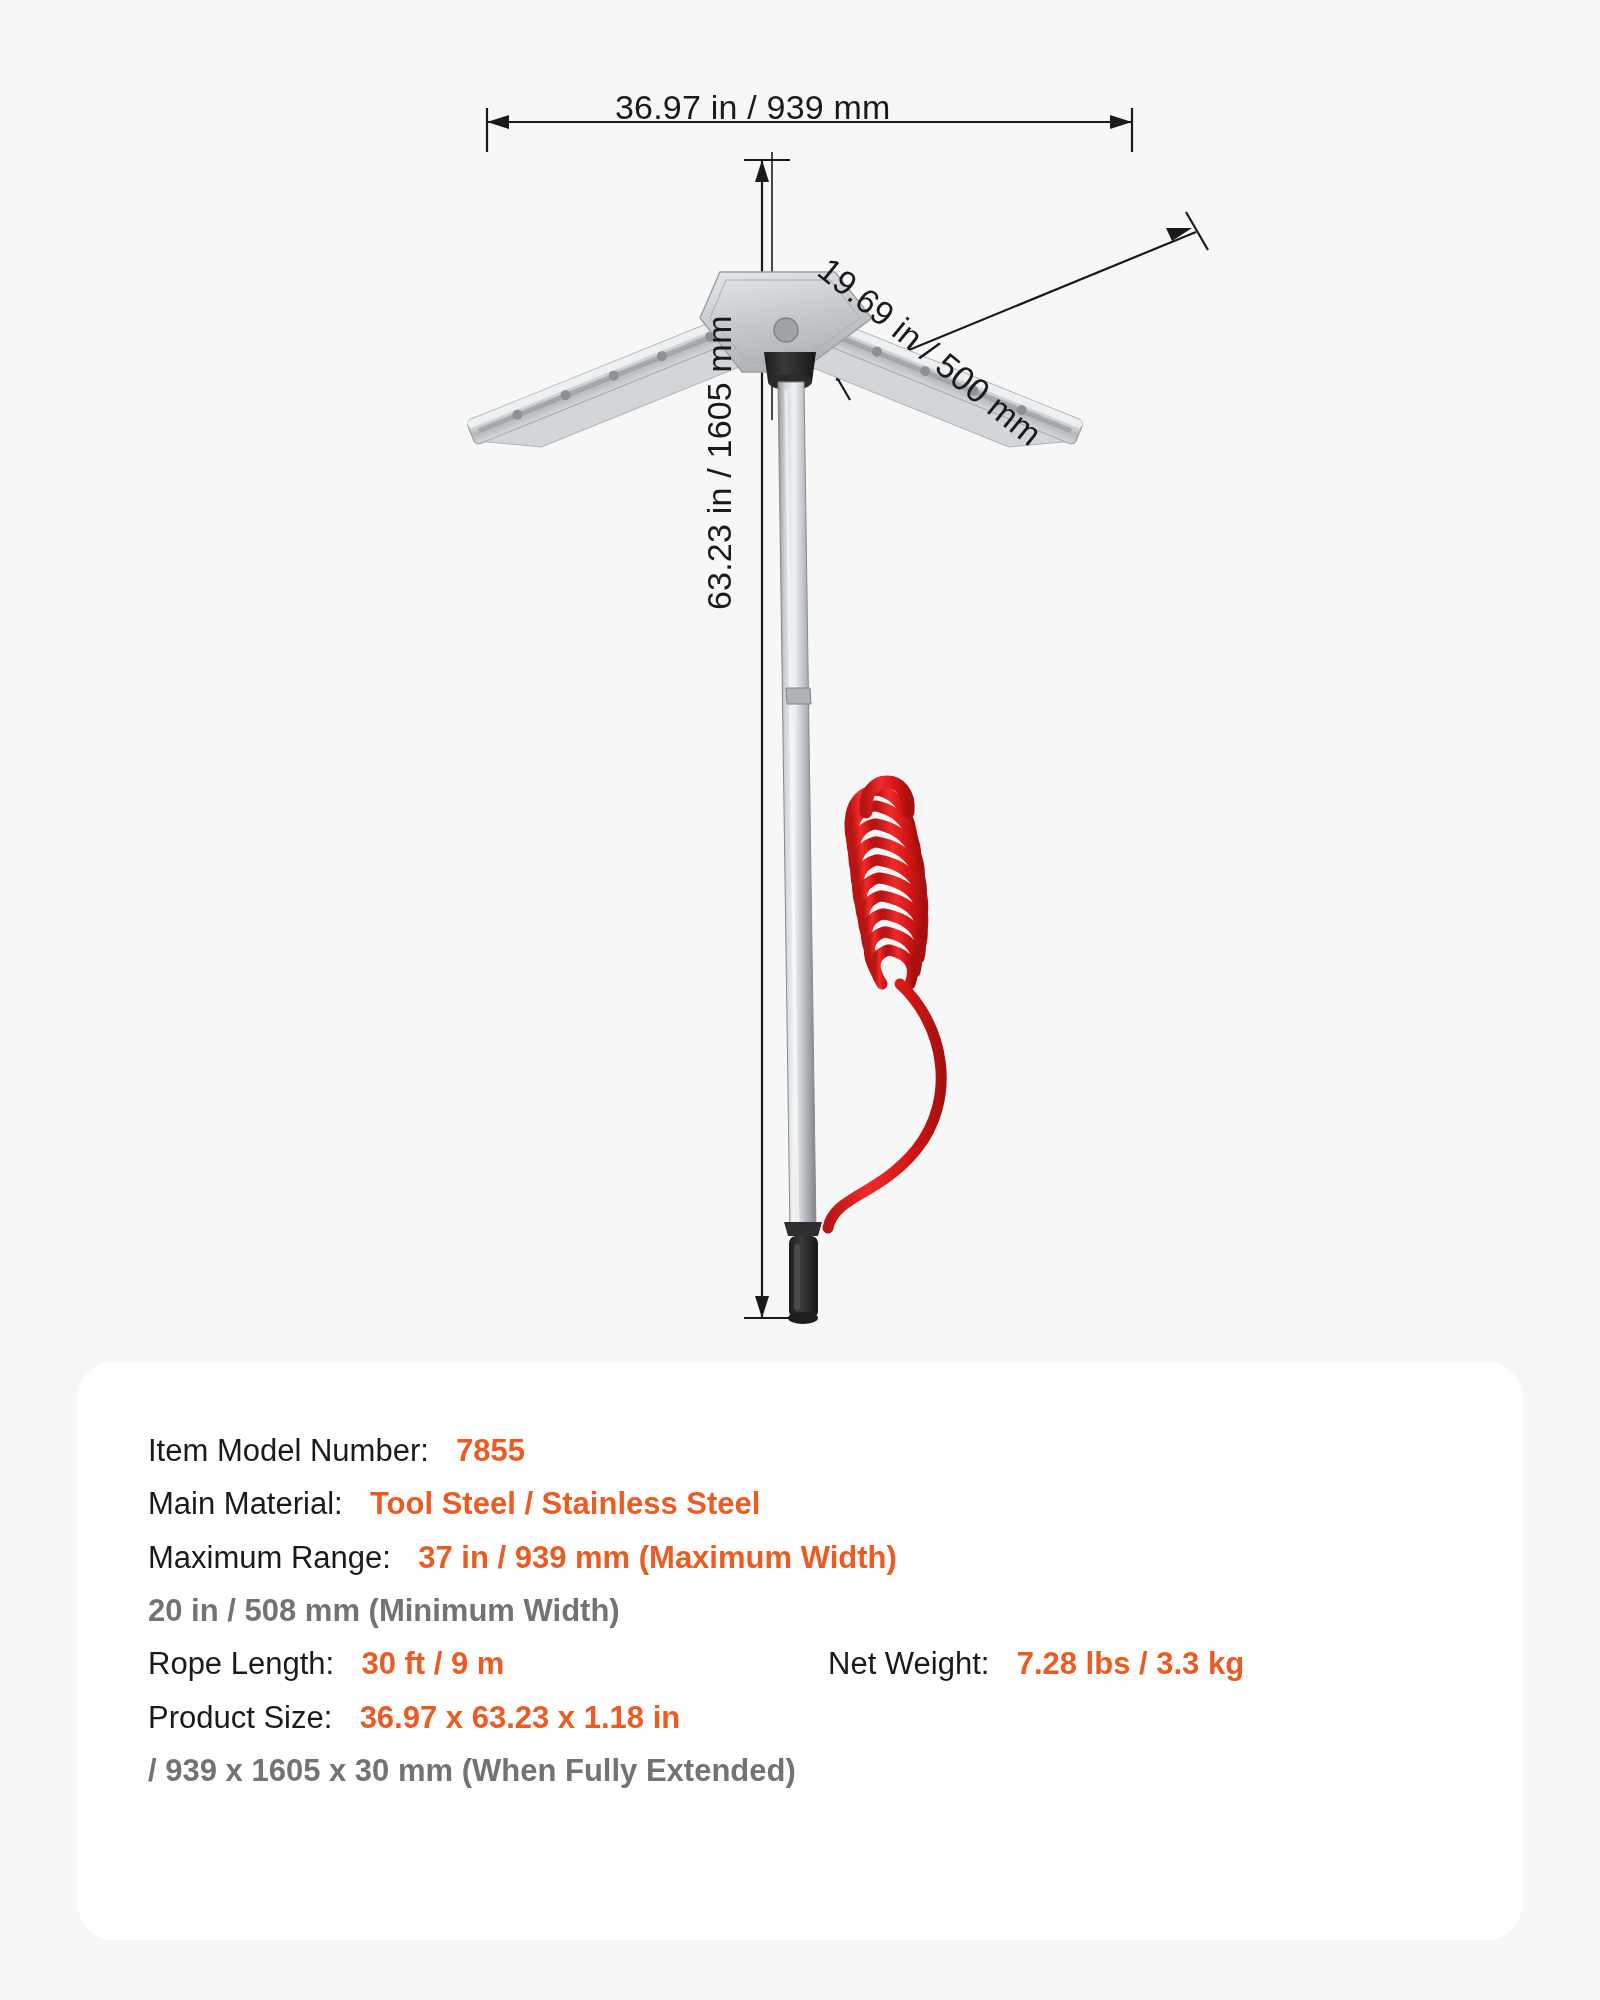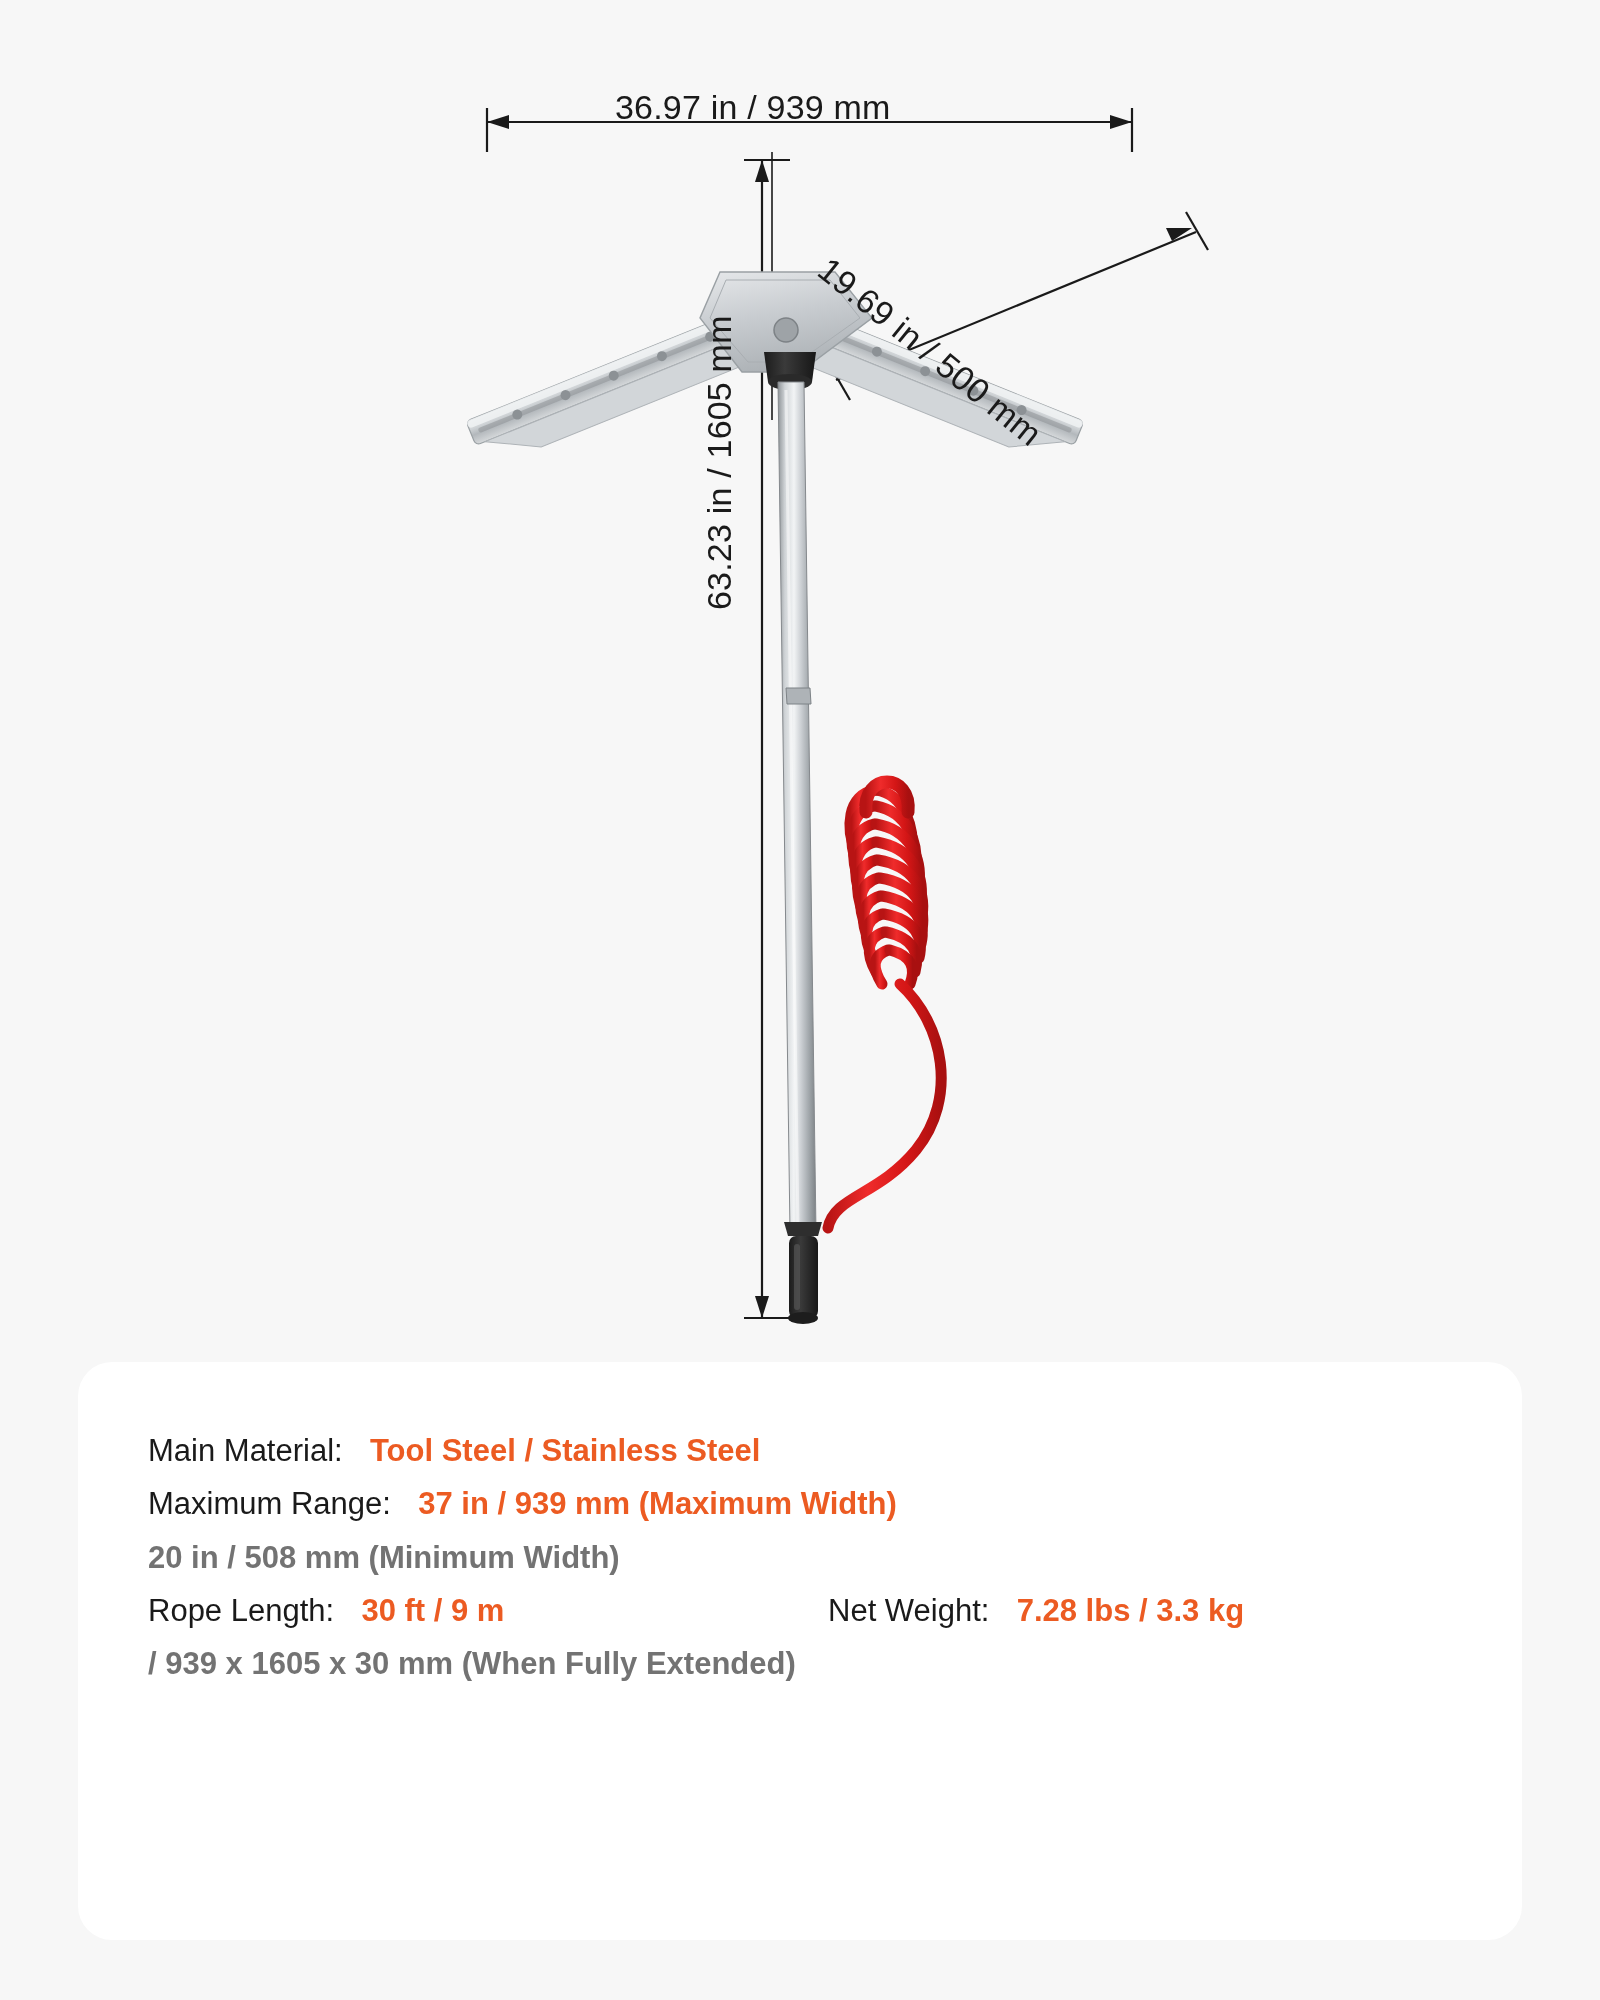--- a/index.html
+++ b/index.html
@@ -252,20 +252,25 @@
         <path d="M900 984 C944 1024 958 1098 916 1150 C878 1196 834 1196 828 1228" stroke="url(#ropeGrad)" stroke-width="11" fill="none" stroke-linecap="round"></path>
       </g>
     </svg>
 
     <div class="dim-label" id="width-label">36.97 in / 939 mm</div>
     <div class="dim-label" id="diag-label">19.69 in / 500 mm</div>
     <div class="dim-label" id="height-label">63.23 in / 1605 mm</div>
   </div>
 
   <div class="spec-card">
+    <div class="spec-line">
+      <span class="lbl">Item Model Number:</span>
+      <span class="gap-sm"></span>
+      <span class="val">7855</span>
+    </div>
 
     <div class="spec-line">
       <span class="lbl">Main Material:</span>
       <span class="gap-sm"></span>
       <span class="val">Tool Steel / Stainless Steel</span>
     </div>
 
     <div class="spec-line">
       <span class="lbl">Maximum Range:</span>
       <span class="gap-sm"></span>
@@ -279,16 +284,21 @@
         <span class="gap-sm"></span>
         <span class="val">30 ft / 9 m</span>
       </span>
       <span>
         <span class="lbl">Net Weight:</span>
         <span class="gap-sm"></span>
         <span class="val">7.28 lbs / 3.3 kg</span>
       </span>
     </div>
 
+    <div class="spec-line">
+      <span class="lbl">Product Size:</span>
+      <span class="gap-sm"></span>
+      <span class="val">36.97 x 63.23 x 1.18 in</span>
+    </div>
     <div class="spec-line cont">/ 939 x 1605 x 30 mm (When Fully Extended)</div>
   </div>
 
 </div>
 
 </body></html>

